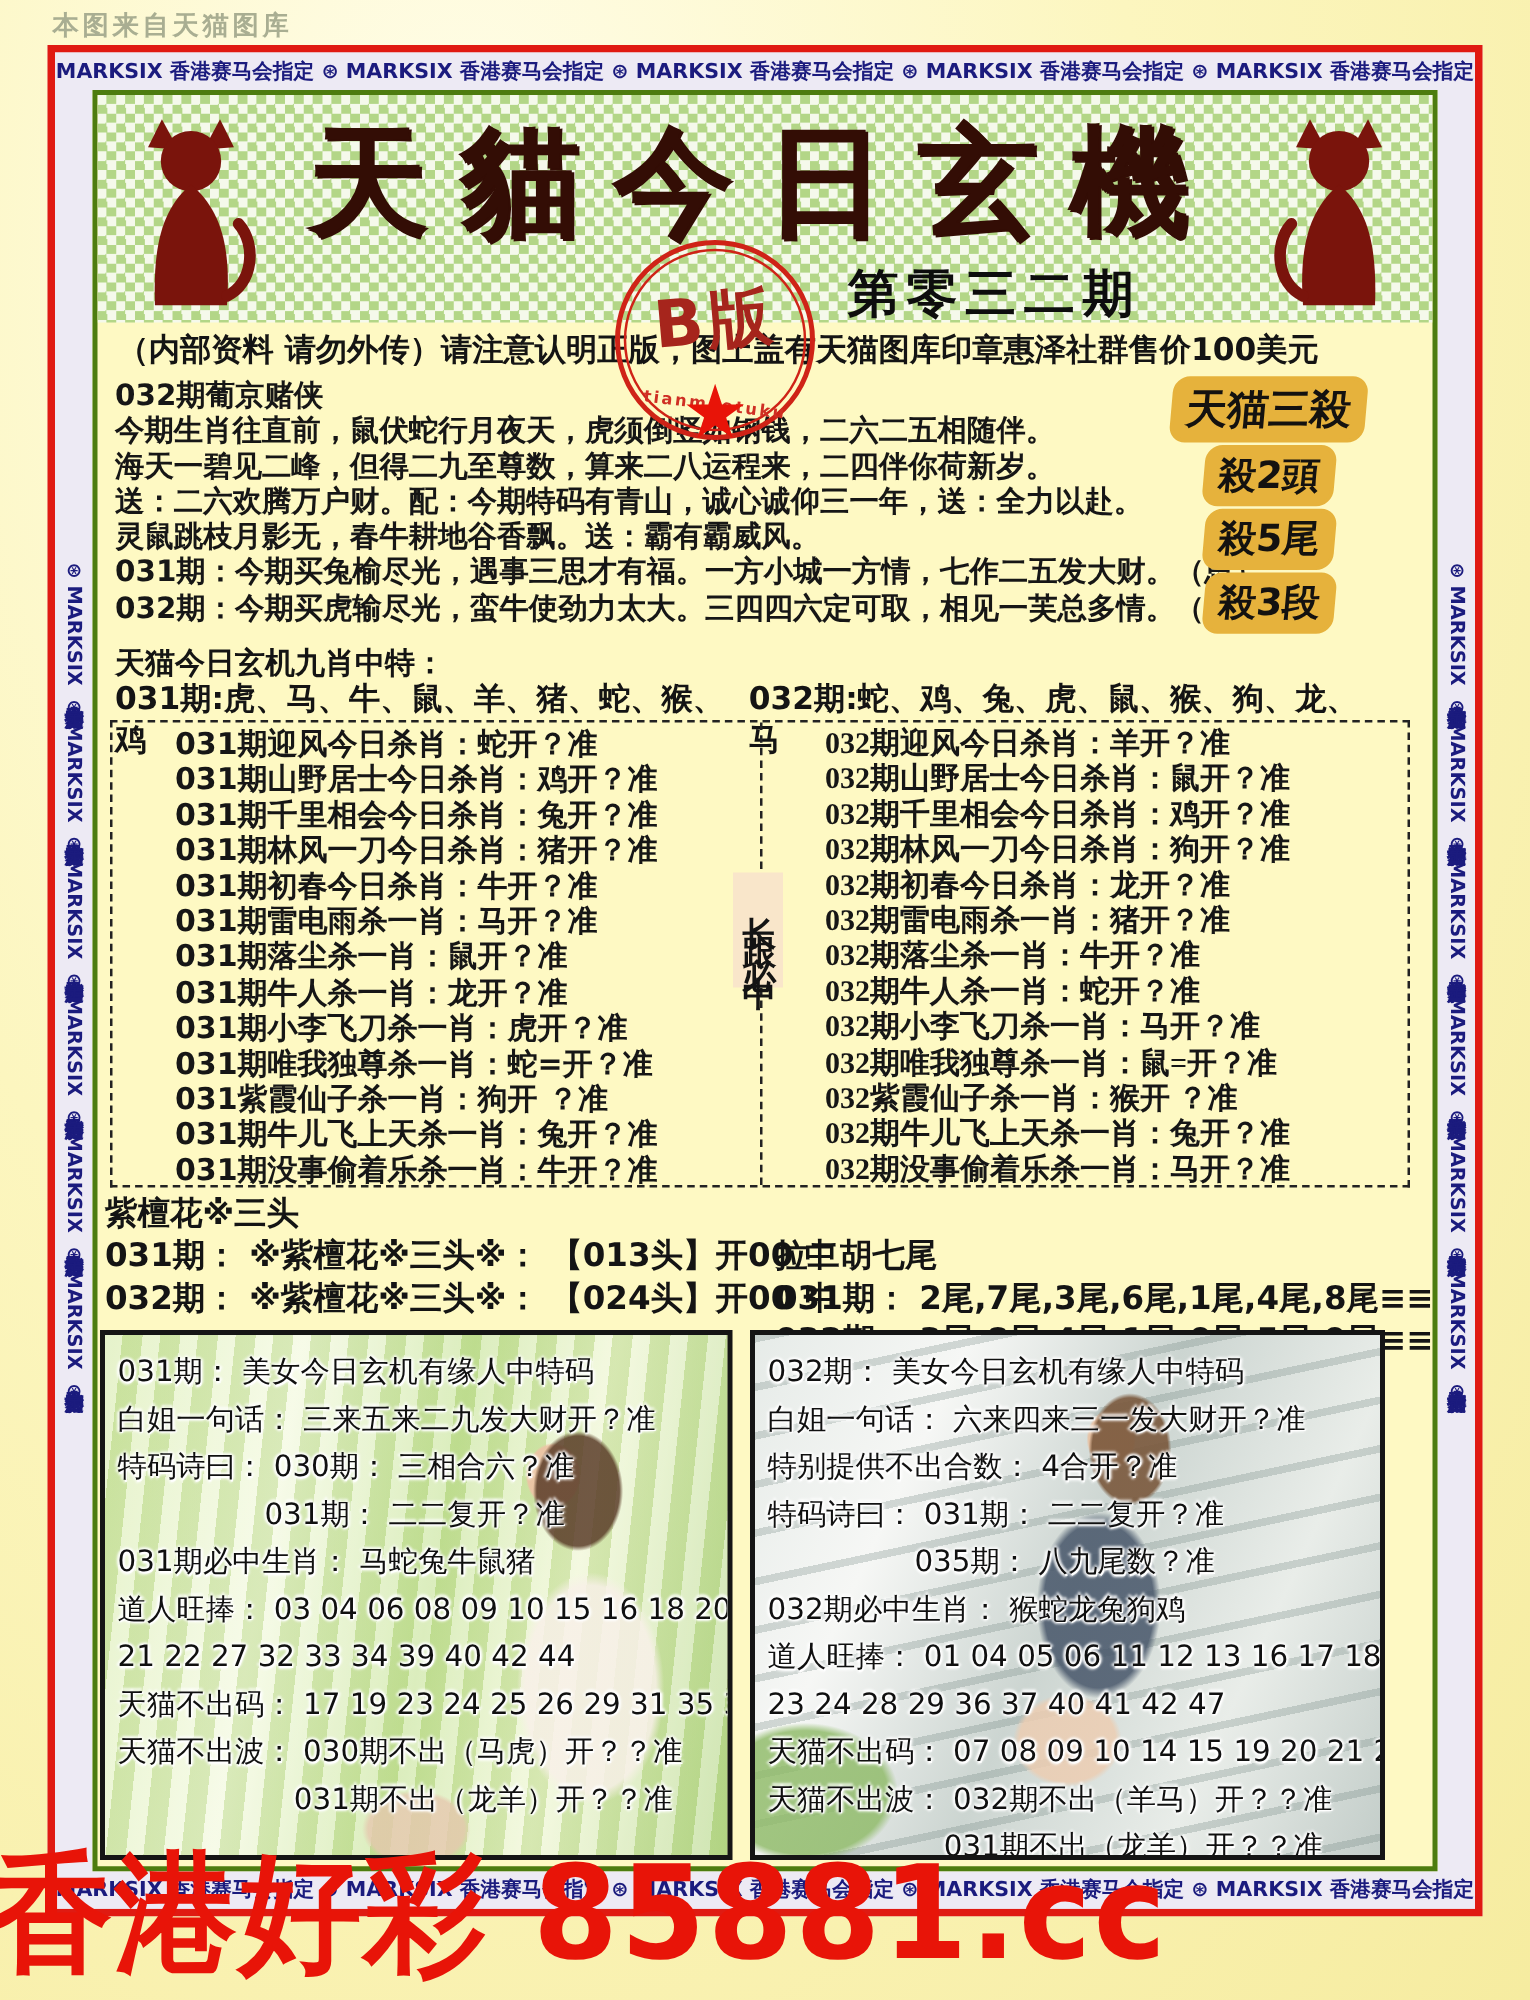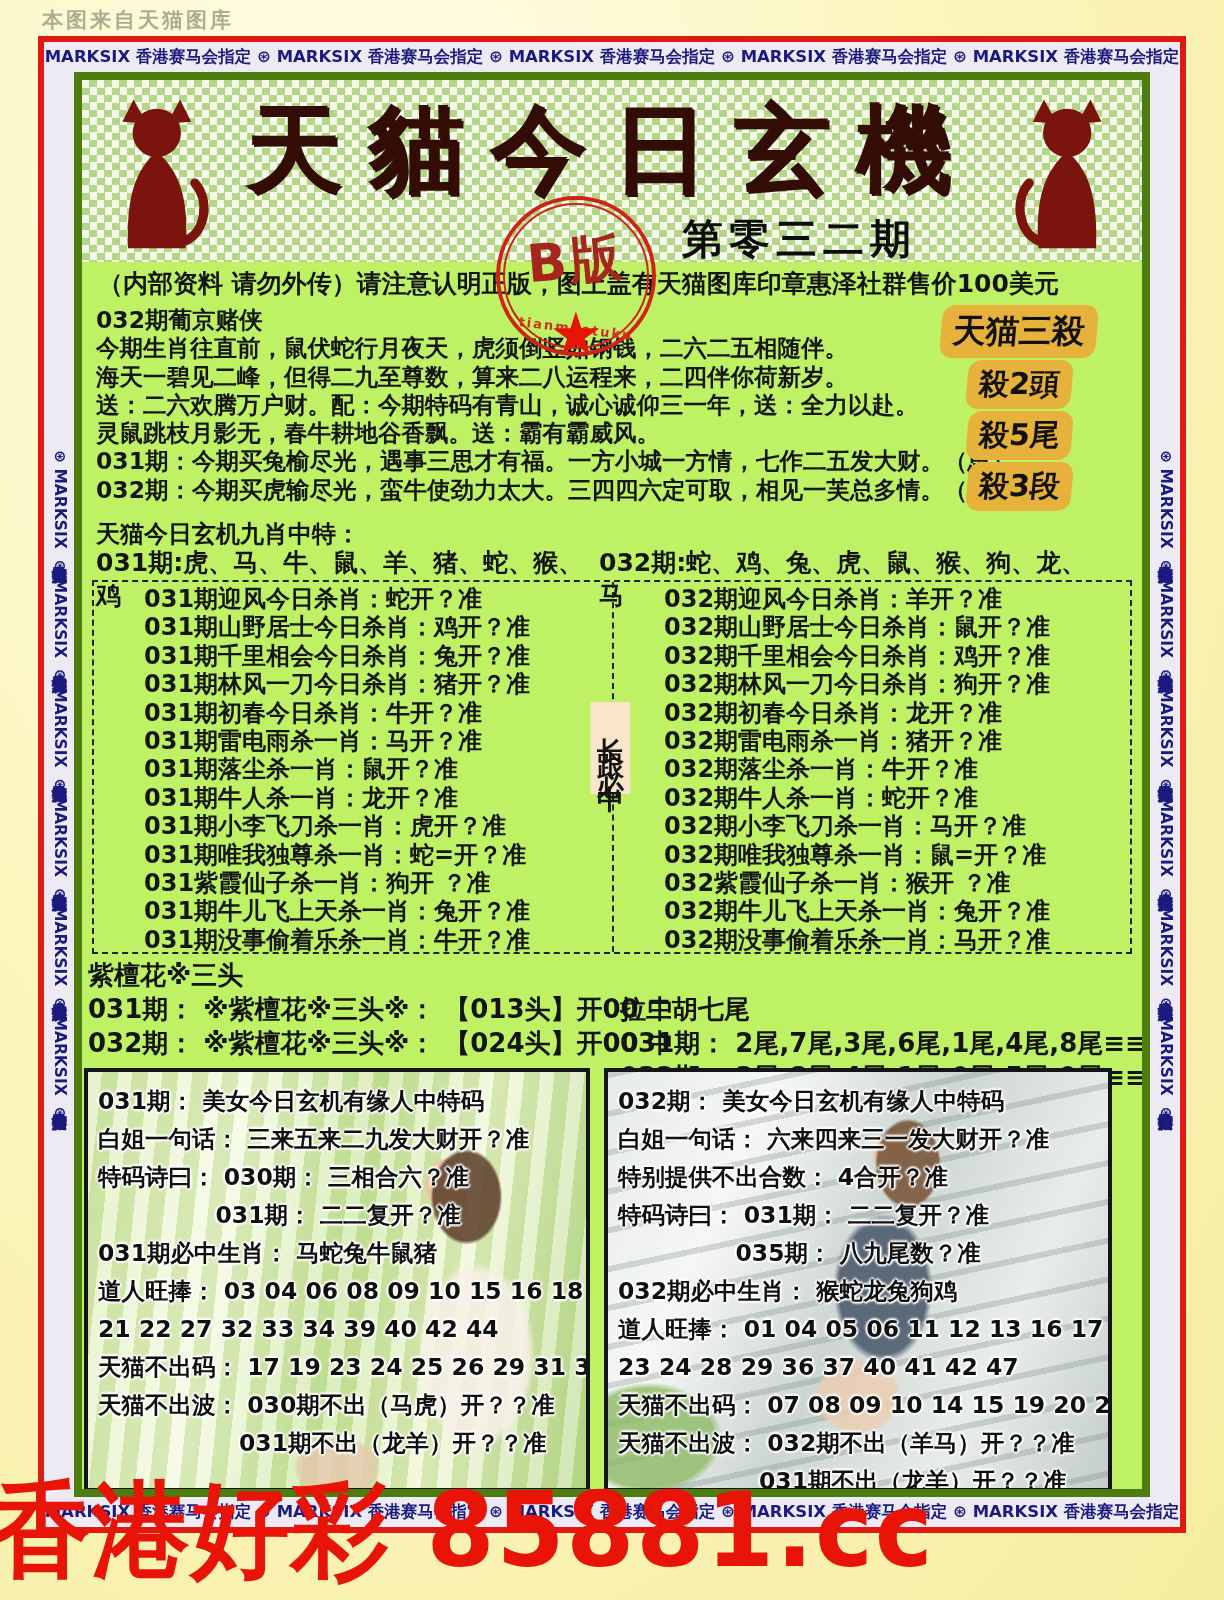--- a/index.html
+++ b/index.html
@@ -13,22 +13,22 @@
   .frame{left:38px;top:36px;width:1148px;height:1497px;background:#edeaf4;
     border:6px solid #e01a12;box-sizing:border-box;}
   .strip{color:#1b1b7e;font-weight:700;white-space:nowrap;overflow:hidden;
     display:flex;align-items:center;justify-content:center;background:#edeaf4;}
   .strip-h{left:0;right:0;height:30px;font-size:16.5px;}
   .strip-top{top:0;}
   .strip-bottom{bottom:0;}
   .strip-v{top:30px;bottom:30px;width:30px;font-size:15.5px;writing-mode:vertical-rl;text-orientation:mixed;}
   .strip-left{left:0;}
   .strip-right{right:0;}
-  .inner{left:30px;right:30px;top:30px;bottom:30px;border:8px solid #4d7c0f;
-    background:#bef264;box-sizing:border-box;overflow:hidden;}
+  .inner{left:30px;right:30px;top:30px;bottom:30px;border:4px solid #4d7c0f;
+    background:#fef9c3;box-sizing:border-box;overflow:hidden;}
 
   
   .banner{left:0;top:0;right:0;height:182px;z-index:1;
     background-image:conic-gradient(#b3d687 25%,#f5f9eb 0 50%,#b3d687 0 75%,#f5f9eb 0);
     background-size:15px 15px;}
   .cat{width:112px;height:158px;top:12px;}
   .cat-l{left:16px;}
   .cat-r{right:16px;transform:scaleX(-1);}
   .page-title{left:140px;right:140px;top:6px;text-align:center;font-size:96px;font-weight:900;
     color:#330d05;letter-spacing:26px;white-space:nowrap;text-shadow:2px 2px 0 #330d05;}
@@ -63,21 +63,21 @@
   .nine-title{left:14px;top:438px;font-size:24px;font-weight:700;color:#141414;}
   .nine-row{left:14px;right:40px;top:466px;display:flex;font-size:25px;font-weight:700;color:#141414;}
   .nine-row .r{margin-left:auto;}
 
   
   .killbox{left:10px;top:500px;width:1040px;height:374px;border:2px dashed #222;box-sizing:border-box;}
   .kill-col{position:absolute;top:3px;bottom:3px;width:50%;font-size:24px;font-weight:700;
     color:#161616;line-height:28.4px;}
   .kill-col div{white-space:nowrap;}
   .kc-l{left:0;padding-left:50px;box-sizing:border-box;}
-  .kc-r{left:50%;padding-left:52px;box-sizing:border-box;}
+  .kc-r{left:50%;padding-left:52px;box-sizing:border-box;font-family:Liberation Serif, serif;}
   .kill-mid{left:50%;top:0;bottom:0;border-left:2px dashed #222;}
   .mid-slogan{left:50%;top:120px;transform:translateX(-54%);writing-mode:vertical-rl;
     background:#f9e6ca;padding:14px 2px;font-size:27px;font-weight:700;color:#141414;
     letter-spacing:16px;z-index:2;}
 
   
   .footrow{left:6px;right:14px;top:878px;display:flex;font-size:26px;font-weight:700;color:#141414;}
   .footrow .col{width:50%;line-height:34px;}
   .footrow .col div{white-space:nowrap;}
   .footrow .col.right{padding-left:12px;box-sizing:border-box;margin-top:34px;}
@@ -94,21 +94,21 @@
       linear-gradient(100deg,#d8ecae 0%,#f2f9dc 28%,#c8e49a 52%,#eef6d0 72%,#b5d788 100%);}
   .photo-r{left:522px;width:508px;
     background-image:
       radial-gradient(55px 75px at 60% 22%,rgba(122,88,60,.9) 0 55%,transparent 60%),
       radial-gradient(30px 36px at 57% 20%,rgba(232,192,160,.95) 0 60%,transparent 66%),
       radial-gradient(80px 120px at 55% 52%,rgba(70,85,105,.85) 0 55%,transparent 62%),
       radial-gradient(70px 60px at 50% 78%,rgba(236,205,178,.85) 0 55%,transparent 62%),
       radial-gradient(120px 90px at 8% 88%,rgba(140,185,100,.8) 0 55%,transparent 62%),
       repeating-linear-gradient(168deg,rgba(110,130,125,.28) 0 6px,transparent 6px 38px),
       linear-gradient(115deg,#e6ebe8 0%,#f6f7f5 25%,#ccd5d1 50%,#e9ede9 75%,#c3cdc9 100%);}
-  .photo-lines{position:absolute;inset:0;padding:10px 10px;font-size:23.5px;font-weight:700;
+  .photo-lines{position:absolute;inset:0;padding:10px 10px;font-size:23.5px;font-weight:400;
     color:#101010;line-height:38px;
     text-shadow:-2px 0 2px #fff,2px 0 2px #fff,0 -2px 2px #fff,0 2px 2px #fff,1px 1px 0 #fff;}
   .photo-lines div{white-space:pre;}
 
   
   .bottom-red{left:-8px;top:1462px;font-size:104px;font-weight:900;color:#e81408;
     white-space:nowrap;z-index:9;transform:scaleX(.94);transform-origin:left;letter-spacing:2px;}
 </style>
 </head>
 <body>

